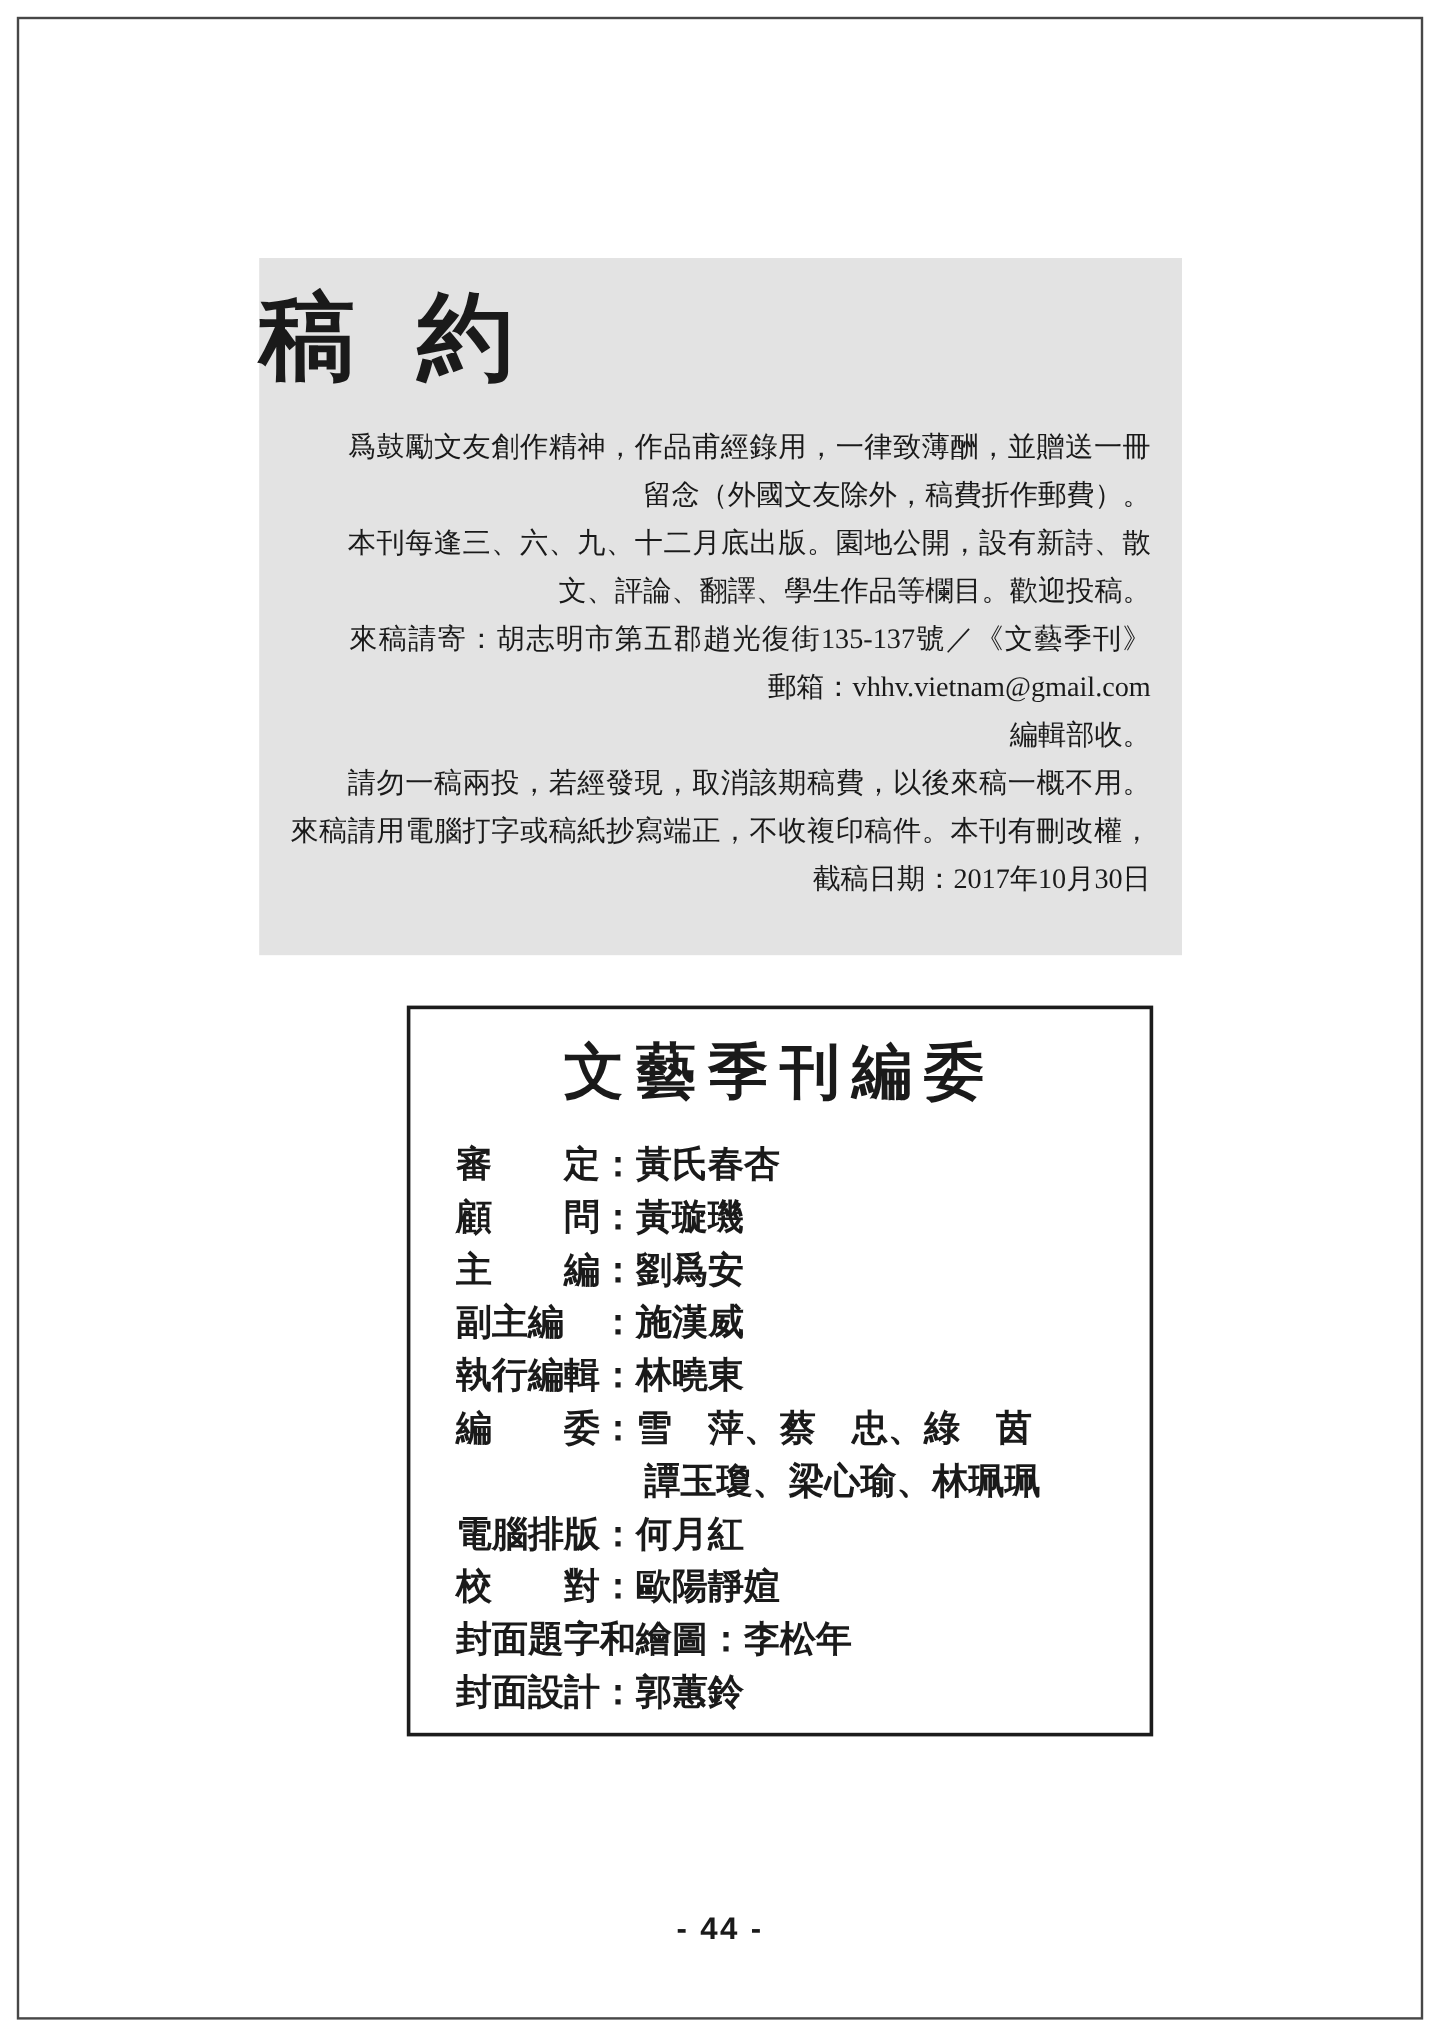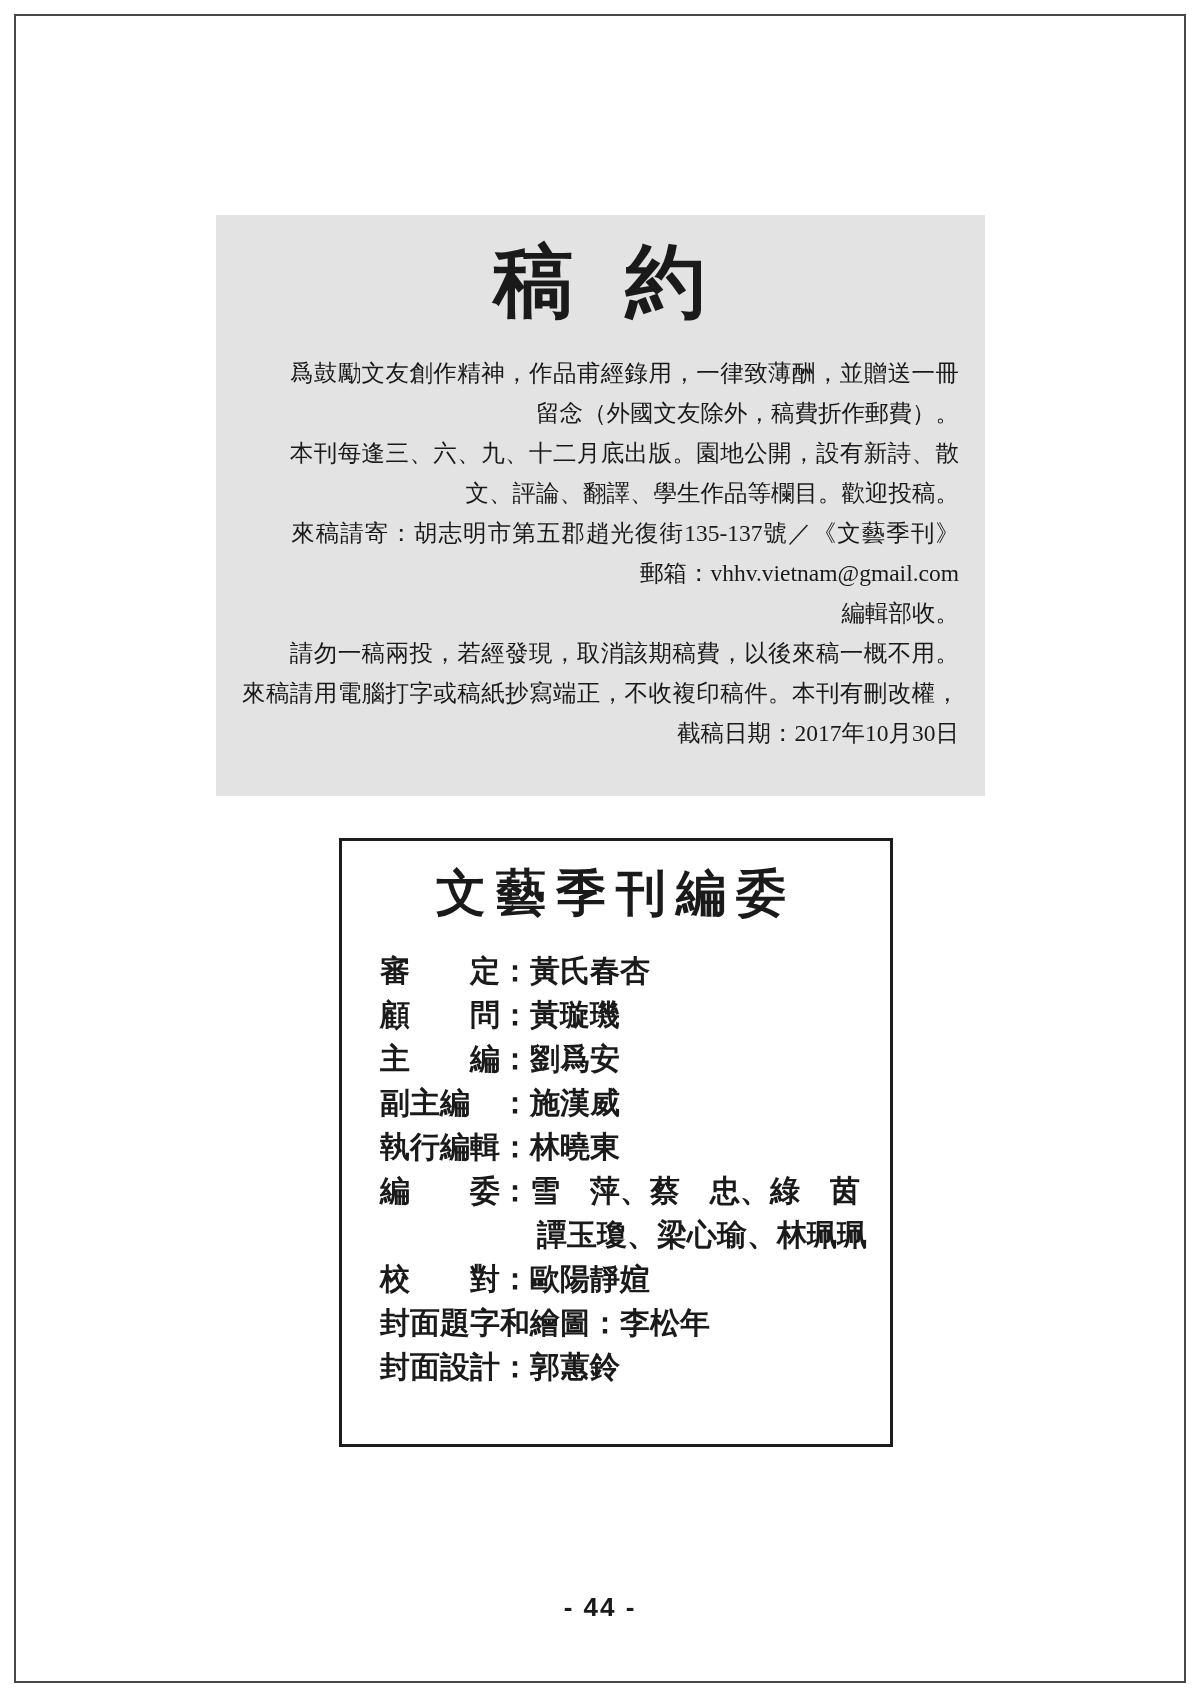--- a/index.html
+++ b/index.html
@@ -17,21 +17,20 @@
   
   .notice {
     position: absolute;
     left: 216px; top: 215px;
     width: 769px; height: 581px;
     background: #e3e3e3;
     box-sizing: border-box;
   }
   .notice-title {
     margin: 20px 0 24px 0;
-    text-align: center;
     font-size: 80px; line-height: 94px;
     font-weight: bold;
     word-spacing: 28px;
     letter-spacing: 2px;
   }
   .notice-lines { margin: 11px 26px; }
   .line {
     font-size: 23.5px;
     line-height: 40px;
     height: 40px;
@@ -40,21 +39,21 @@
   }
   .line.fill {
     white-space: normal;
     text-align: justify;
     text-align-last: justify;
   }
   
   .committee {
     position: absolute;
     left: 339px; top: 838px;
-    width: 554px; height: 609px;
+    width: 622px; height: 609px;
     background: #ffffff;
     border: 3px solid #1c1c1c;
     box-sizing: border-box;
   }
   .committee-title {
     margin: 22px 0 26px 0;
     text-align: center;
     font-size: 50px; line-height: 60px;
     font-weight: bold;
     letter-spacing: 10px;
@@ -104,19 +103,20 @@
 <section class="committee">
   <h2 class="committee-title">文藝季刊編委</h2>
   <div class="crows">
     <div class="crow"><span>審　　定</span><span>：</span><span>黃氏春杏</span></div>
     <div class="crow"><span>顧　　問</span><span>：</span><span>黃璇璣</span></div>
     <div class="crow"><span>主　　編</span><span>：</span><span>劉爲安</span></div>
     <div class="crow"><span>副主編　</span><span>：</span><span>施漢威</span></div>
     <div class="crow"><span>執行編輯</span><span>：</span><span>林曉東</span></div>
     <div class="crow"><span>編　　委</span><span>：</span><span>雪　萍、蔡　忠、綠　茵</span></div>
     <div class="crow-cont">譚玉瓊、梁心瑜、林珮珮</div>
+    <div class="crow"><span>電腦排版</span><span>：</span><span>何月紅</span></div>
     <div class="crow"><span>校　　對</span><span>：</span><span>歐陽靜媗</span></div>
     <div class="crow"><span>封面題字和繪圖</span><span>：</span><span>李松年</span></div>
     <div class="crow"><span>封面設計</span><span>：</span><span>郭蕙鈴</span></div>
   </div>
 </section>
 
 <div class="pagenum">- 44 -</div>
 
 </body></html>

